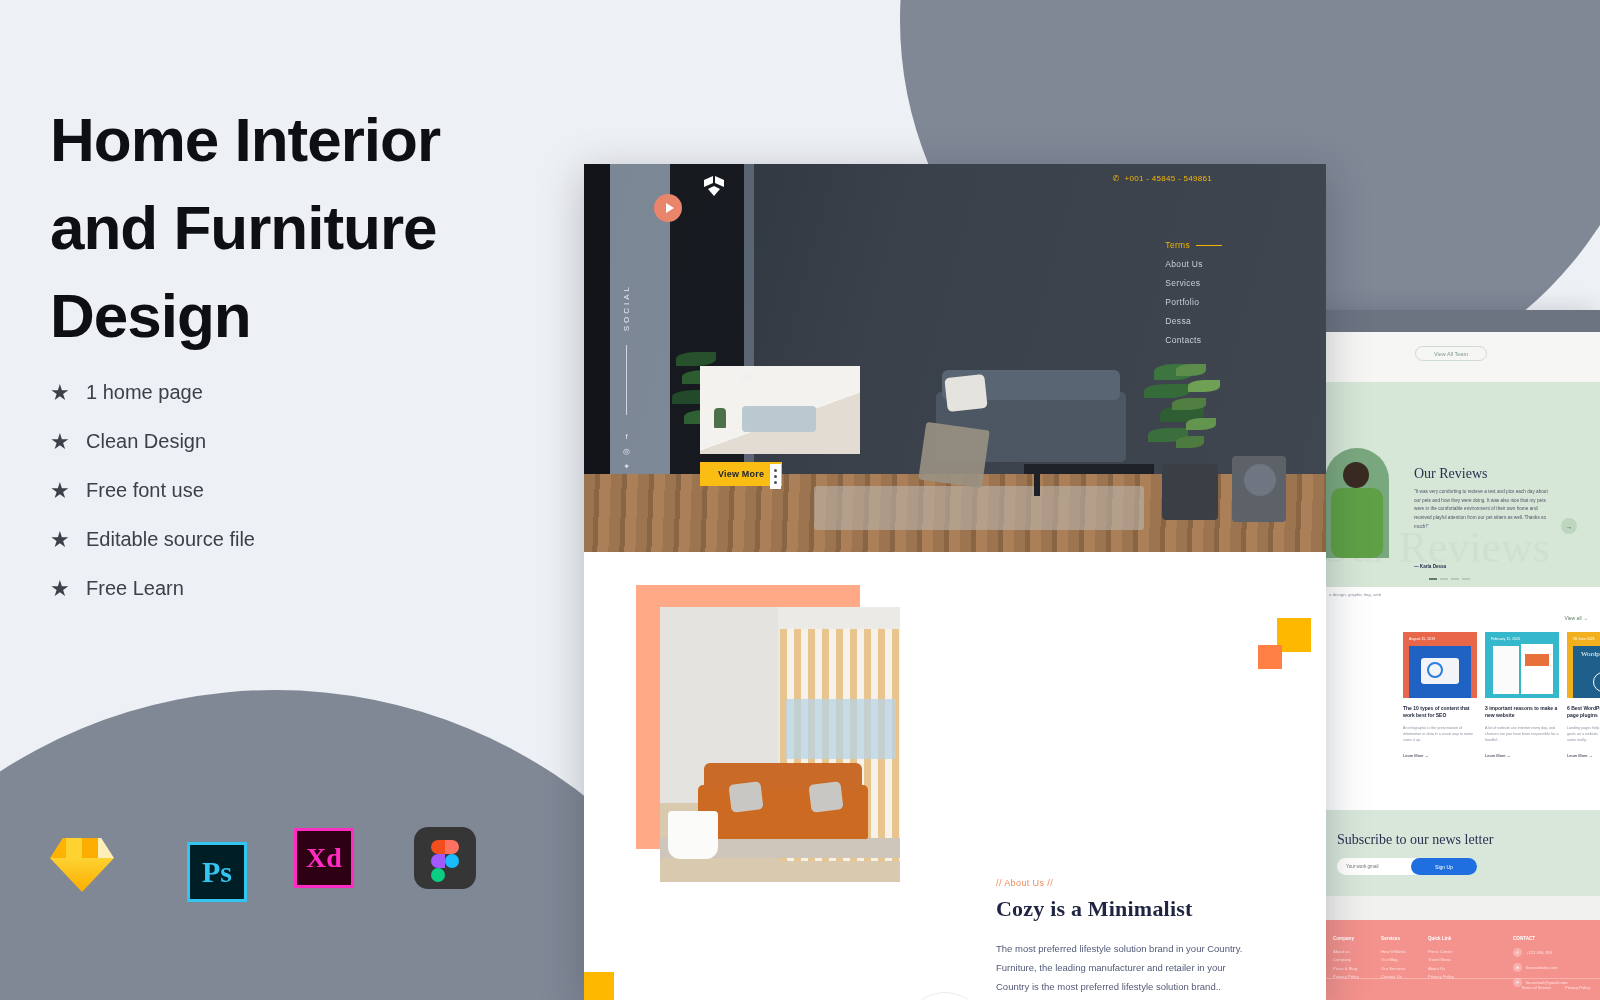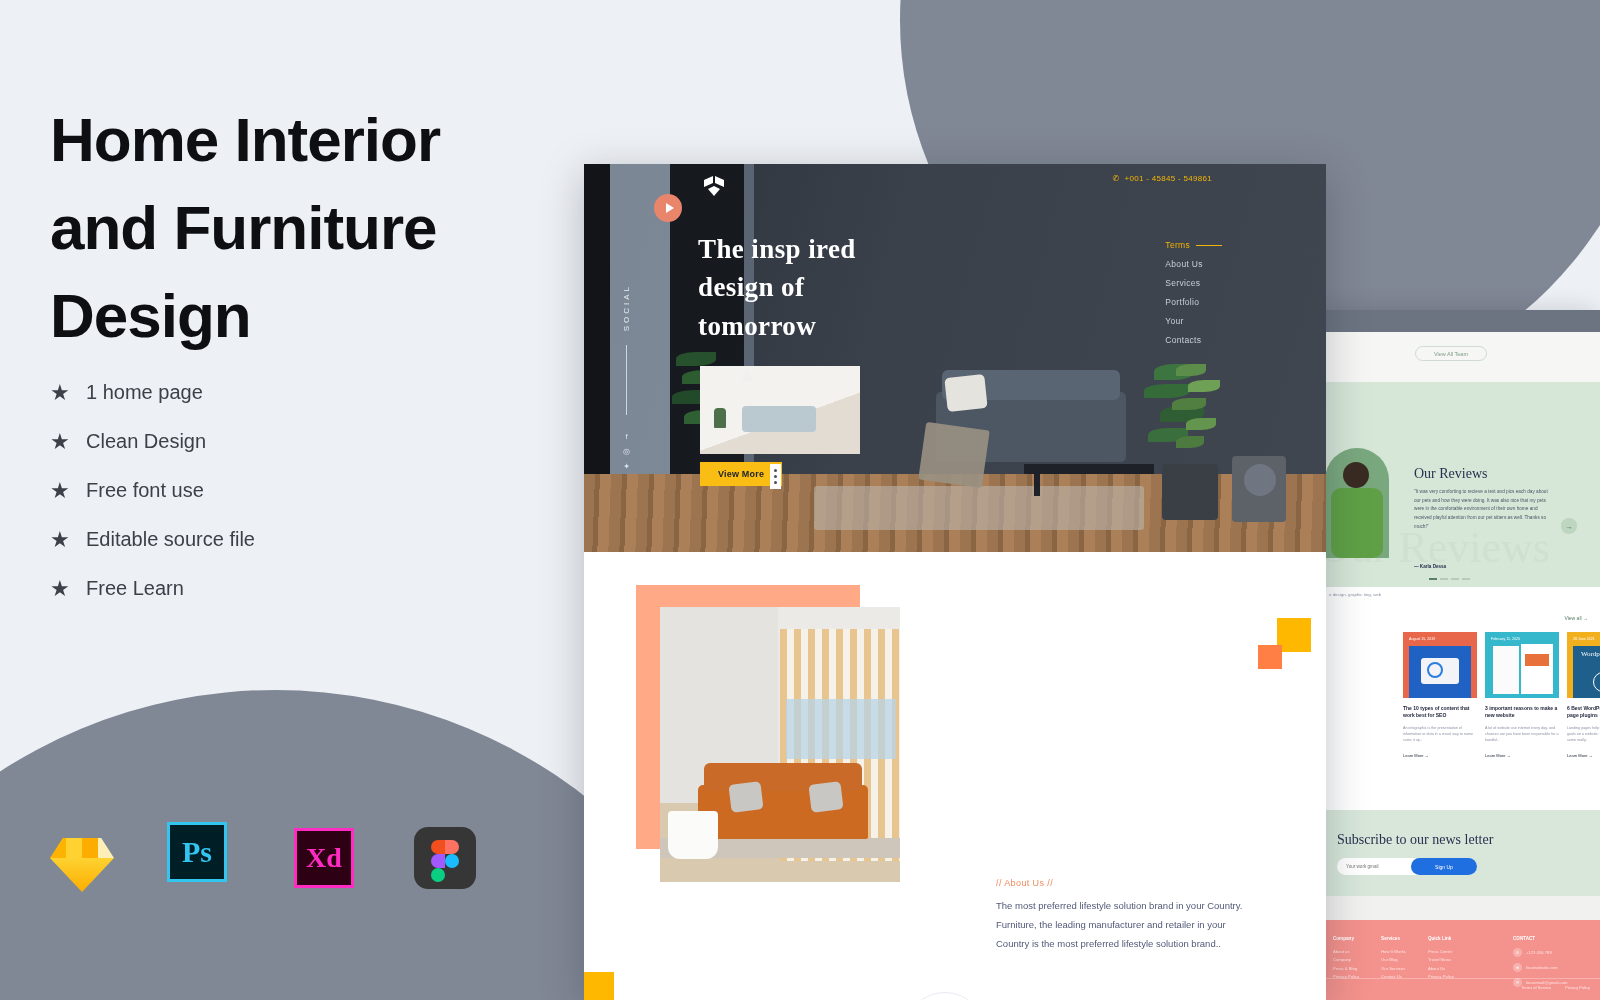--- a/index.html
+++ b/index.html
@@ -46,21 +46,21 @@
     display:flex; align-items:center; gap:49px;
   }
   .tool { width:72px; height:72px; position:relative; }
 
   
   .sketch-top { position:absolute; left:4px; top:16px; width:64px; height:20px;
       background:linear-gradient(90deg,#fdb300 0 25%,#fdd231 25% 50%,#fdad00 50% 75%,#feeeb7 75% 100%); clip-path:polygon(0 100%,20% 0,80% 0,100% 100%); }
   .sketch-bot { position:absolute; left:4px; top:36px; width:64px; height:34px;
       background:linear-gradient(180deg,#fdd231,#fdad00); clip-path:polygon(0 0,100% 0,50% 100%); }
 
-  .ps { width:60px; height:60px; margin:0; background:#001e26; border:3px solid #31c5f0;
+  .ps { width:60px; height:60px; margin:20px; background:#001e26; border:3px solid #31c5f0;
         color:#31c5f0; font-size:30px; font-weight:bold; display:flex;
         align-items:center; justify-content:center; font-family:"Liberation Serif",serif; }
   .xd { width:60px; height:60px; margin:6px; background:#2e0013; border:3px solid #ff2bc2;
         color:#ff2bc2; font-size:28px; font-weight:bold; display:flex;
         align-items:center; justify-content:center; font-family:"Liberation Serif",serif; }
   .figma { width:62px; height:62px; margin:5px; background:#363636; border-radius:14px; position:relative; }
   .fg { position:absolute; width:14px; height:14px; }
   .fg1 { left:17px; top:13px; background:#f24e1e; border-radius:7px 0 0 7px; }
   .fg2 { left:31px; top:13px; background:#ff7262; border-radius:0 7px 7px 0; }
   .fg3 { left:17px; top:27px; background:#a259ff; border-radius:7px 0 0 7px; }
@@ -472,42 +472,41 @@
     </div>
 
     <div id="hero-social">
       <span class="sv">SOCIAL</span>
       <span class="sline"></span>
       <span class="sic">f</span>
       <span class="sic">◎</span>
       <span class="sic">✦</span>
     </div>
 
-    <h2 id="hero-heading">The insp ired<br>design of<br>tomorrow</h2>
 
     <div id="hero-video">
       <i class="hv-lamp"></i>
         <i class="hv-plant"></i>
         <i class="hv-sofa"></i>
     </div>
     <div id="hero-play"></div>
 
     <button id="hero-viewmore">View More</button>
     <div id="hero-dots">
         <i></i>
         <i></i>
         <i></i>
       </div>
 
     <nav id="hero-nav">
       <a class="active" href="#">Terms</a>
       <a href="#">About Us</a>
       <a href="#">Services</a>
       <a href="#">Portfolio</a>
-      <a href="#">Your</a>
+      <a href="#">Dessa</a>
       <a href="#">Contacts</a>
     </nav>
   </div>
 
   <div id="about">
     <div id="about-peach"></div>
     <div id="about-photo">
       <i class="ap-wall"></i>
       <i class="ap-slats"></i>
       <i class="ap-kitchen"></i>
@@ -515,20 +514,21 @@
       <i class="ap-sofa"></i>
       <i class="ap-pill" style="left:70px;top:176px"></i>
       <i class="ap-pill" style="left:150px;top:176px"></i>
       <i class="ap-table"></i>
     </div>
 
     <div class="deco-ring" id="ring1"></div>
 
     <div id="about-copy">
       <div id="about-eyebrow">// About Us //</div>
+      <h3 id="about-title">Cozy is a Minimalist</h3>
       <p id="about-body">The most preferred lifestyle solution brand in your Country. Furniture, the leading manufacturer and retailer in your Country is the most preferred lifestyle solution brand..</p>
 
     </div>
 
   </div>
 </section>
 
 <div id="sq-yellow"></div>
 <div id="sq-orange"></div>
 <div id="sq-yellow-b"></div>

